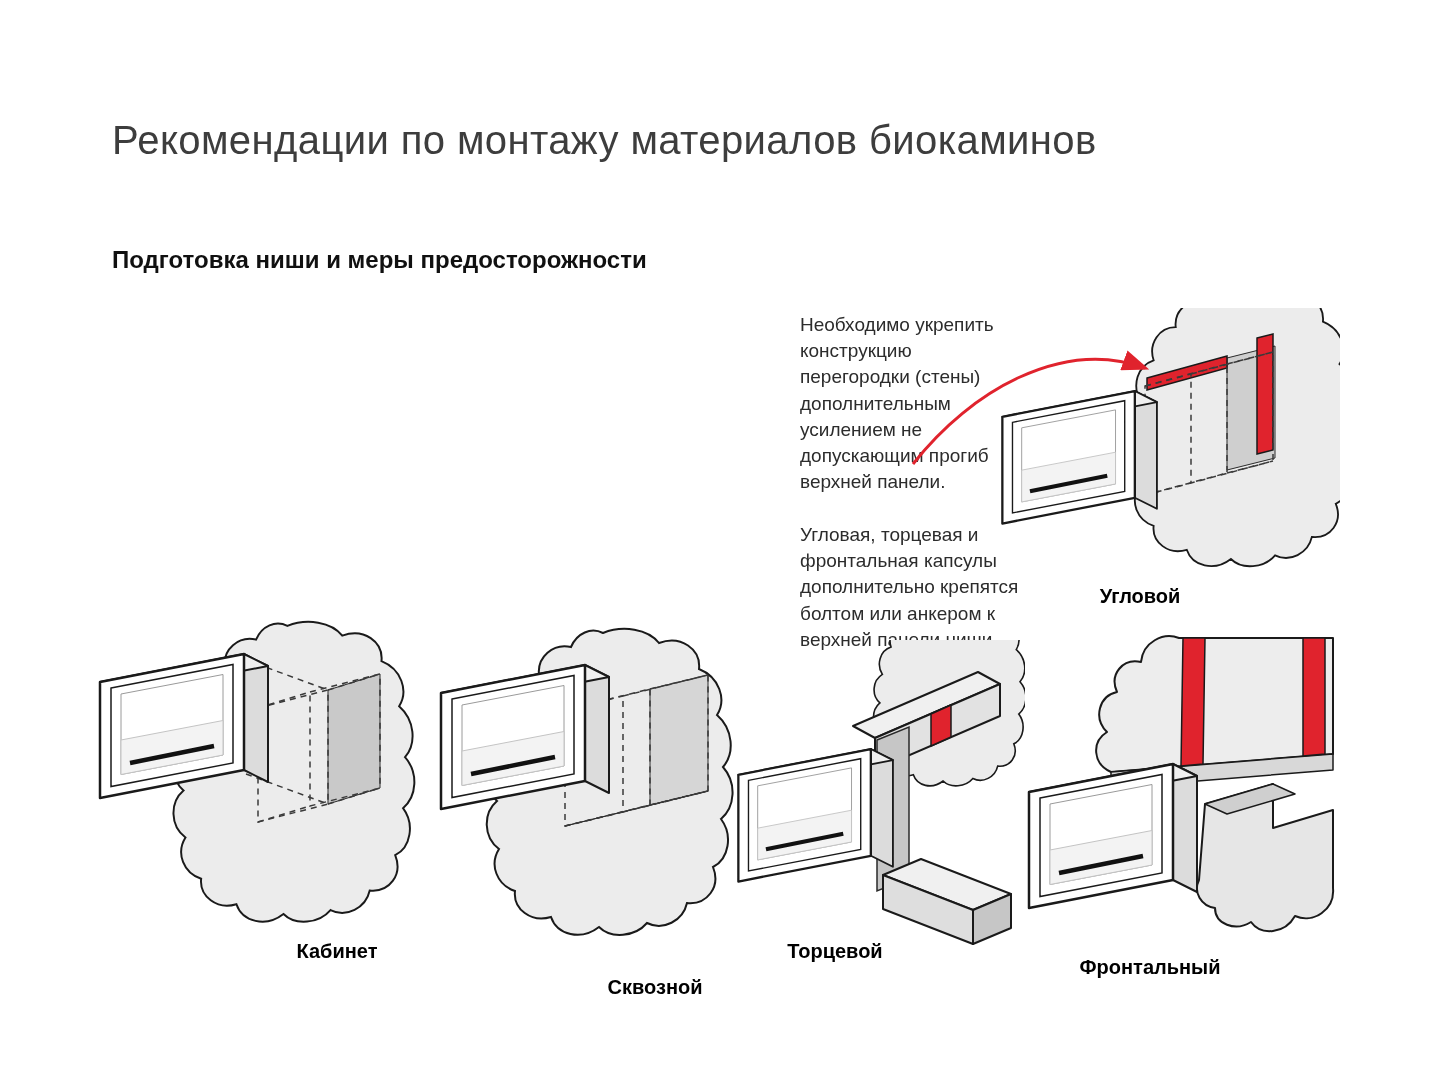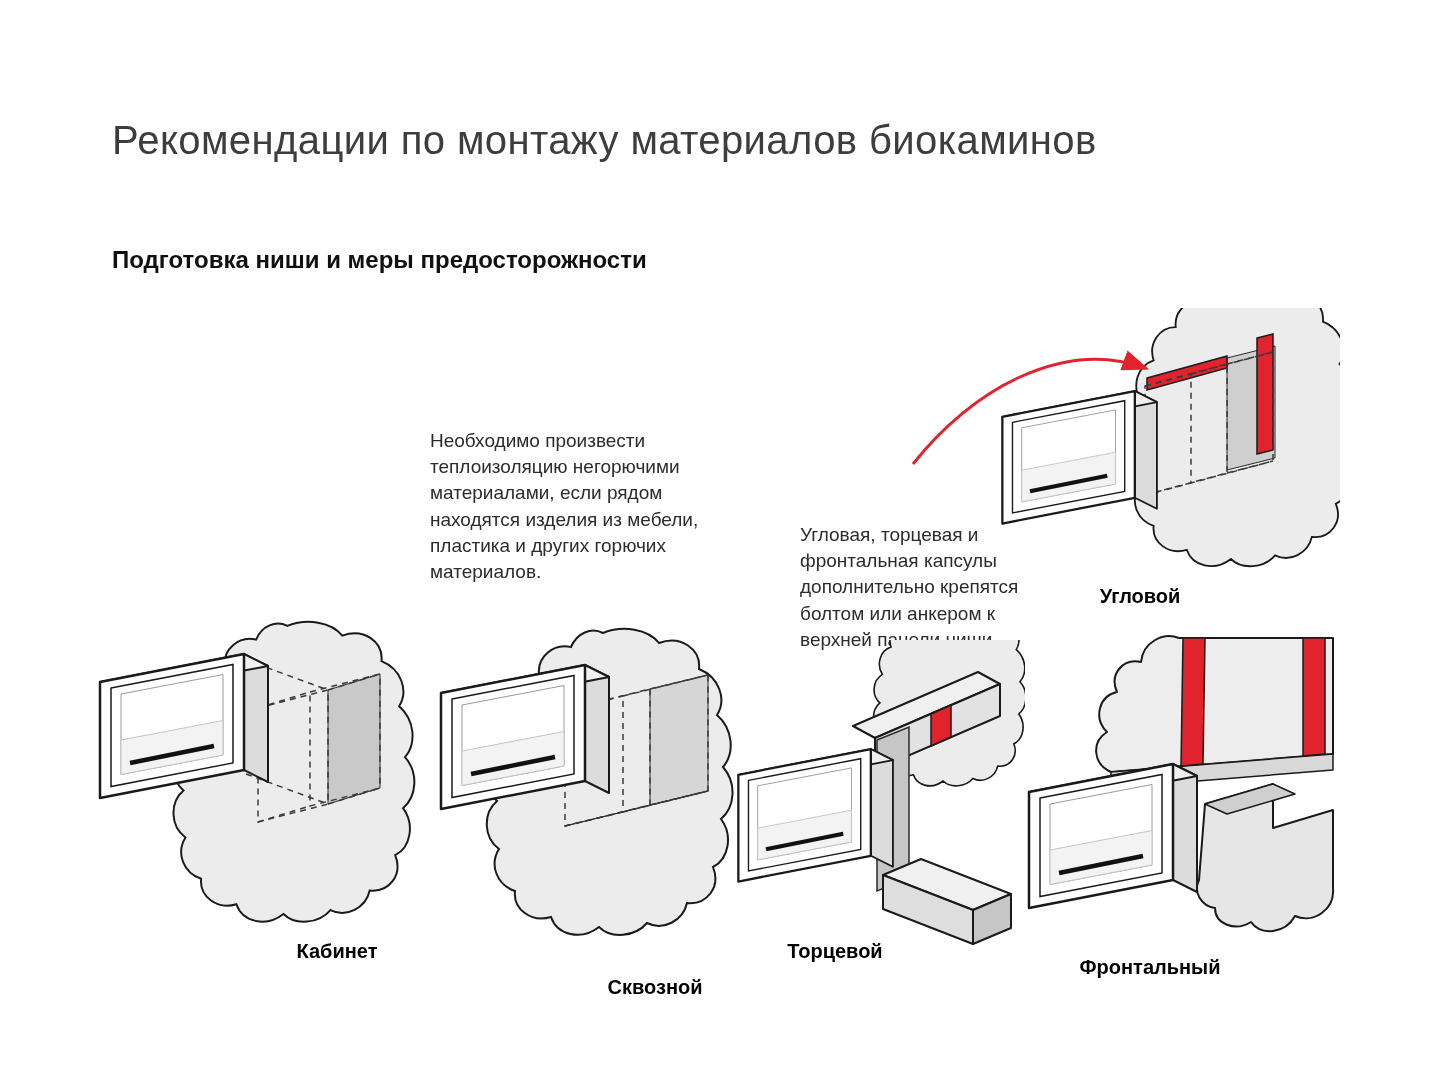--- a/index.html
+++ b/index.html
@@ -41,22 +41,22 @@
       </marker>
     </defs>
   </svg>
 
   <div class="abs title" style="left:112px; top:118px; width:1220px;">Рекомендации по монтажу материалов биокаминов</div>
 
   <div class="abs heading" style="left:112px; top:246px; width:700px;">Подготовка ниши и меры предосторожности</div>
 
 
 
-  <div class="abs body-text" style="left:430px; top:428px; width:312px;">Необходимо произвести теплоизоляцию негорючими материалами, если рядом находятся изделия из мебели, пластика и других горючих материалов.</div>
 
+  <div class="abs body-text" style="left:800px; top:312px; width:218px;">Необходимо укрепить конструкцию перегородки (стены) дополнительным усилением не допускающим прогиб верхней панели.</div>
 
   <div class="abs body-text" style="left:800px; top:522px; width:228px;">Угловая, торцевая и фронтальная капсулы дополнительно крепятся болтом или анкером к верхней панели ниши.</div>
 
   <div class="abs" style="left:995px; top:308px; width:345px; height:300px;">
     <svg width="345" height="300" viewBox="0 0 345 300">
       <use href="#blob" transform="translate(120,-25) scale(0.92)" fill="#ececec" stroke="#1a1a1a" stroke-width="2"></use>
       <polygon points="232,50 280,38 280,150 232,162" fill="#cfcfcf" stroke="#2a2a2a" stroke-width="1"></polygon>
       <polygon points="262,30 278,26 278,142 262,146" fill="#e0232d" stroke="#1a1a1a" stroke-width="1.5"></polygon>
       <polygon points="152,70 232,48 232,60 152,82" fill="#e0232d" stroke="#1a1a1a" stroke-width="1.5"></polygon>
       <polygon class="dash" points="150,78 232,56 232,165 150,187"></polygon>

